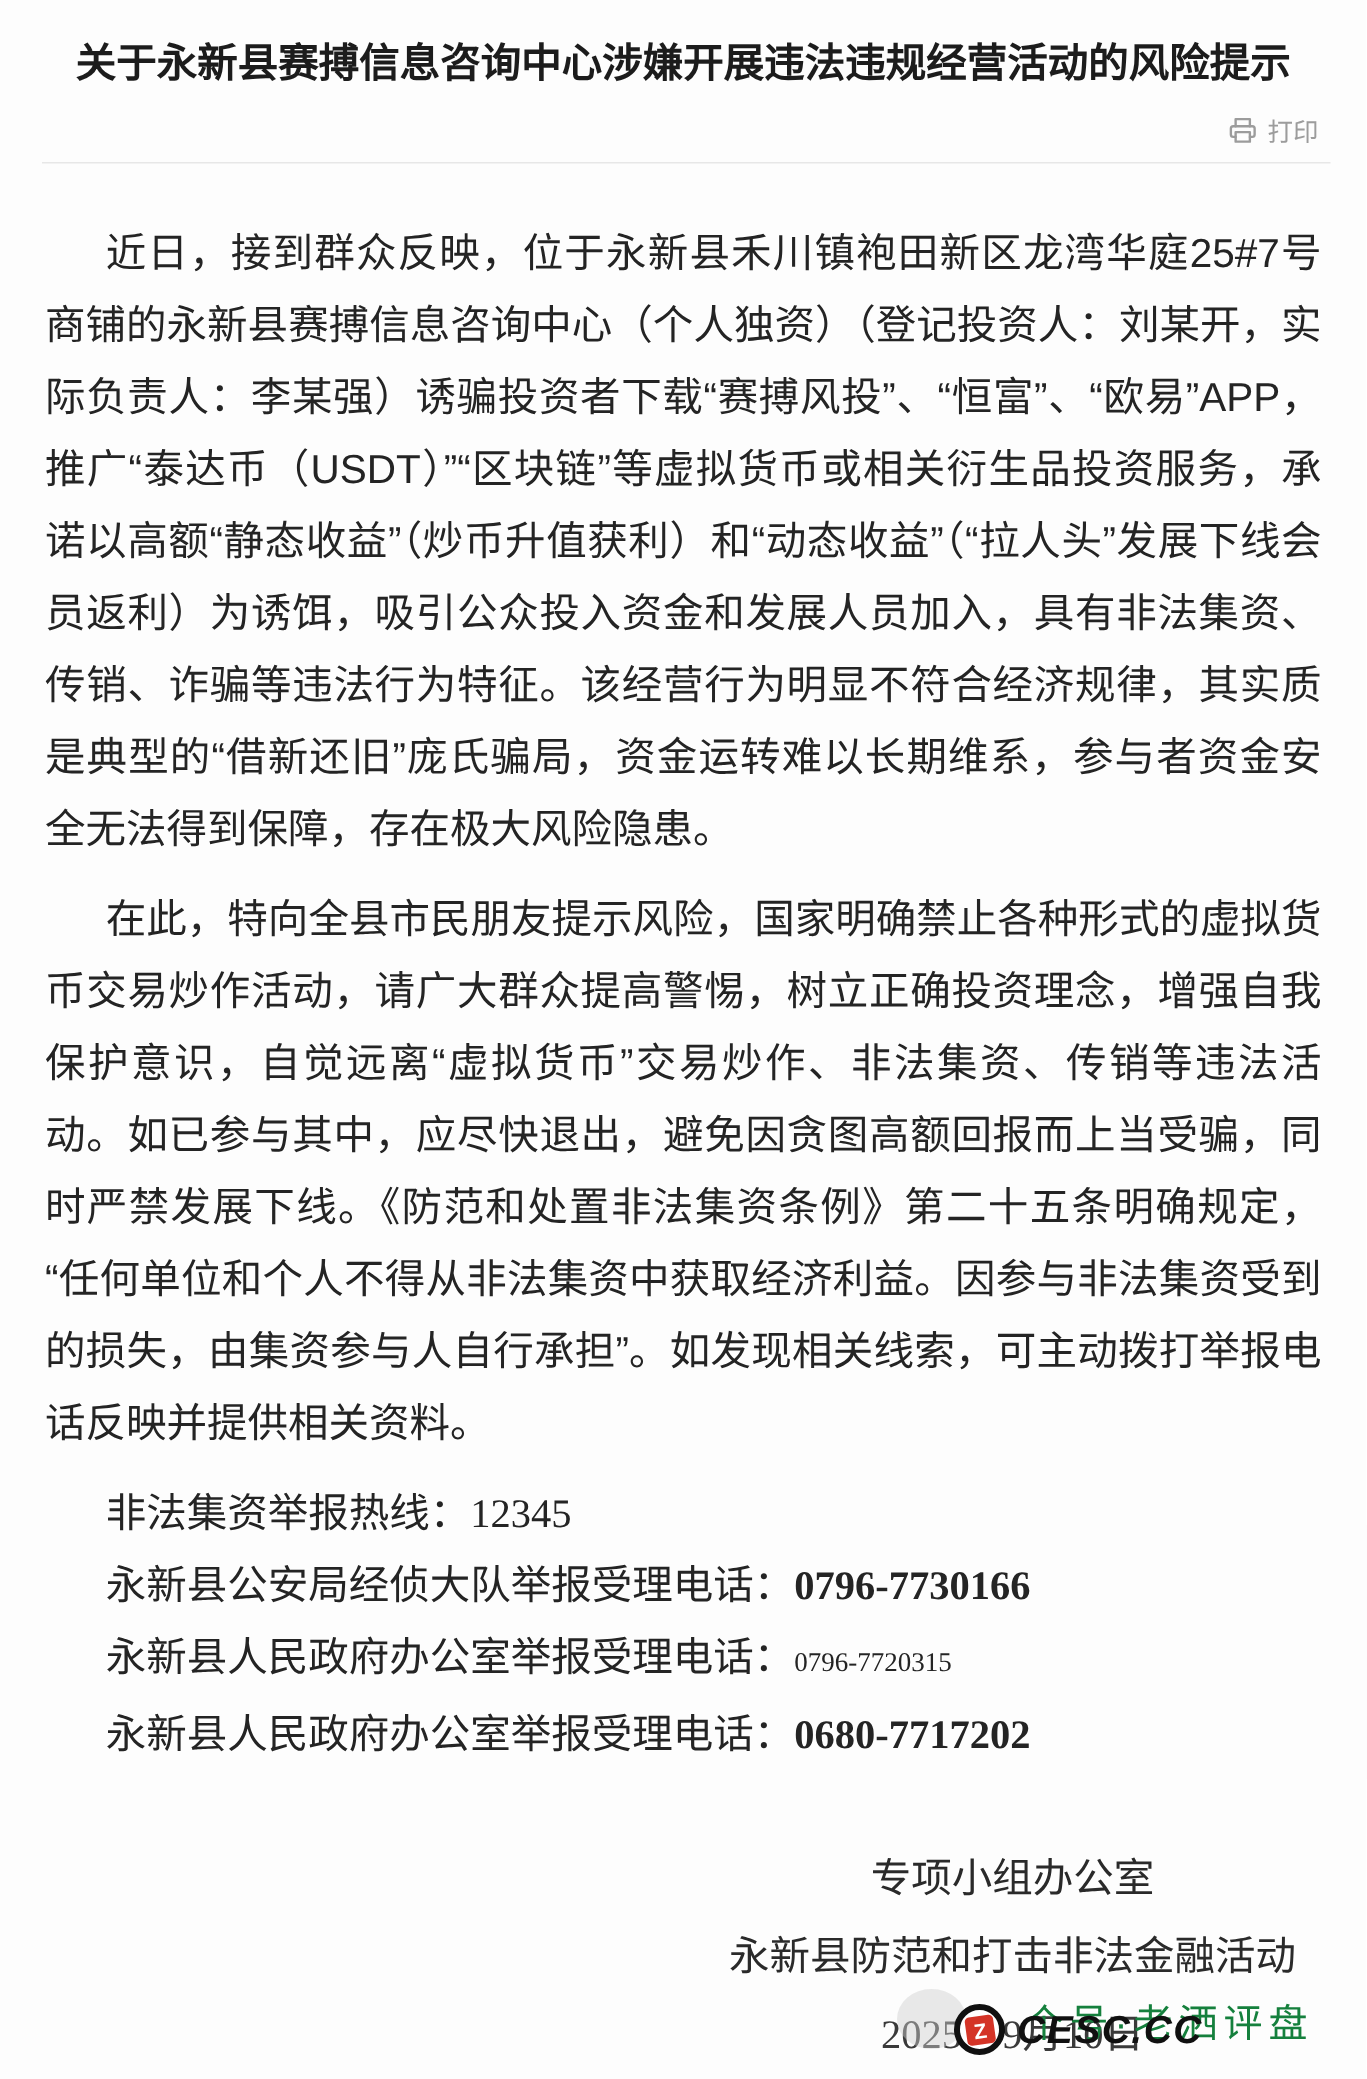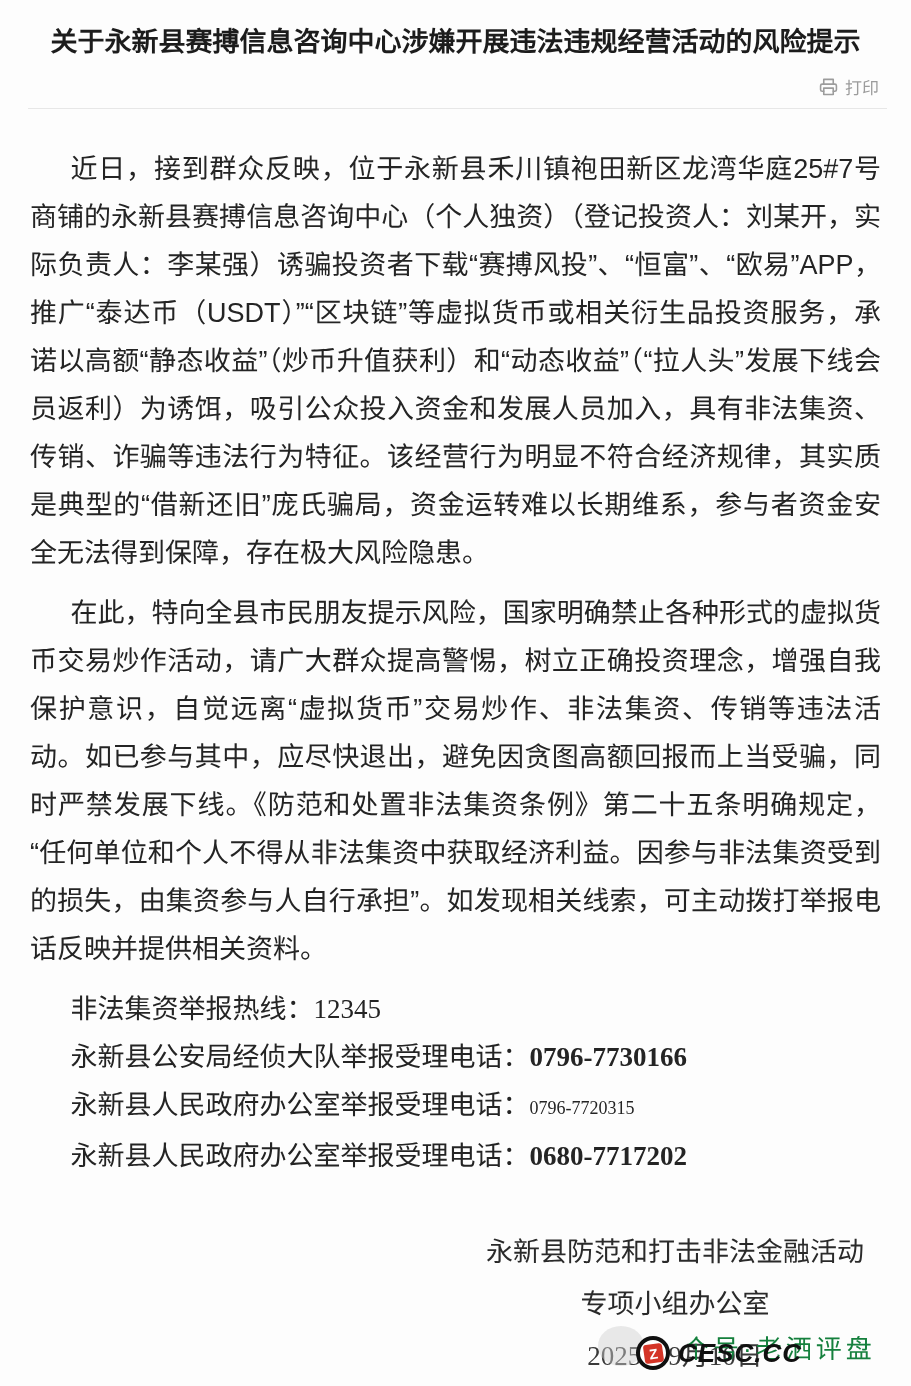--- a/index.html
+++ b/index.html
@@ -167,22 +167,22 @@
 
     <p class="hotline"><span>非法集资举报热线：</span><span class="num">12345</span></p>
 
     <p class="hotline"><span>永新县公安局经侦大队举报受理电话：</span><span class="num-sans">0796-7730166</span></p>
 
     <p class="hotline"><span>永新县人民政府办公室举报受理电话：</span><span class="num num-small">0796-7720315</span></p>
 
     <p class="hotline"><span>永新县人民政府办公室举报受理电话：</span><span class="num-sans">0680-7717202</span></p>
 
     <div class="signature">
+      <div class="sig-line">专项小组办公室</div>
       <div class="sig-line">永新县防范和打击非法金融活动</div>
-      <div class="sig-line">专项小组办公室</div>
       <div class="sig-date">2025年9月10日</div>
     </div>
 
   </div>
 
   <div class="wm-circle"></div>
 
   <div class="wm-text">个号·老洒评盘</div>
 
   <div class="badge">

